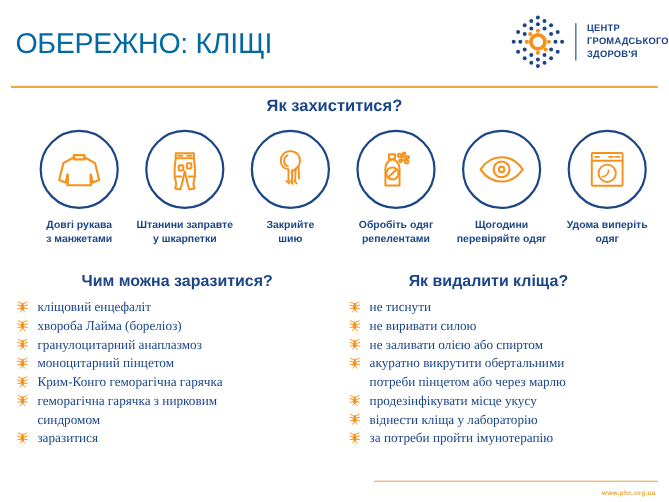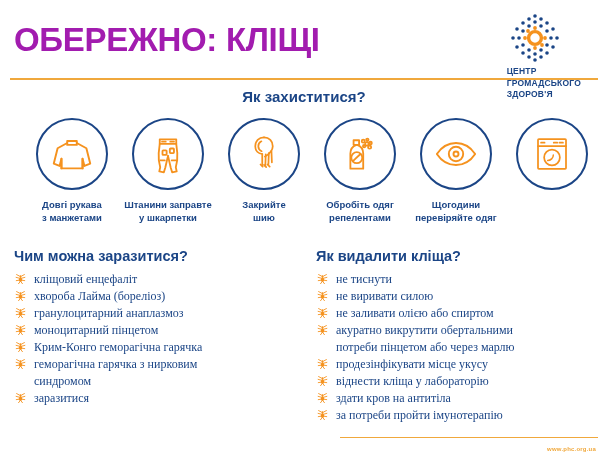--- a/index.html
+++ b/index.html
@@ -18,33 +18,33 @@
   
   .header {
     position: absolute;
     left: 0; top: 0;
     width: 608px; height: 78px;
     display: flex;
     align-items: center;
     padding: 0 14px;
   }
   .title {
-    font-size: 33px;
-    font-weight: bold;
-    color: #a21caf;
+    font-size: 26px;
+    font-weight: normal;
+    color: #0369a1;
     letter-spacing: -0.3px;
     white-space: nowrap;
     line-height: 1;
   }
   .brand {
     position: absolute;
-    right: 27px; top: 10px;
+    right: 0; top: 10px;
     display: flex;
+    align-items: center;
     height: 56px;
-    flex-direction: column;
   }
   .brand-mark { width: 56px; height: 56px; flex: 0 0 56px; }
   .brand-sep {
     width: 1px; height: 34px;
     background: #1b4586;
     margin: 0 10px 0 6px;
   }
   .brand-text {
     font-size: 8.5px;
     font-weight: bold;
@@ -106,21 +106,21 @@
   .col {
     position: absolute;
     top: 248px;
   }
   .col-left  { left: 14px;  width: 300px; }
   .col-right { left: 316px; width: 286px; }
   .col-title {
     font-size: 14.5px;
     font-weight: bold;
     color: #1b4586;
-    text-align: left;
+    text-align: center;
     margin-bottom: 7px;
   }
   .col-left .col-title { padding-right: 6px; }
   .col-right .col-title { padding-right: 30px; }
   .list { list-style: none; }
   .list li {
     display: flex;
     align-items: flex-start;
     font-size: 12px;
     color: #1b4586;
@@ -296,20 +296,22 @@
     <div class="icon-cell">
       <div class="icon-circle">
         <svg viewBox="0 0 48 48" width="42" height="42" fill="none" stroke="#f5921e" stroke-width="2" stroke-linecap="round" stroke-linejoin="round">
           <rect x="8" y="7" width="32" height="34" rx="1"></rect>
           <path d="M8 15h32"></path>
           <path d="M11.5 11h4M26 11h4M32.5 11h4"></path>
           <circle cx="24" cy="28" r="9"></circle>
           <path d="M19 31.5a6.5 6.5 0 0 0 6.5-6.5" stroke-width="1.7"></path>
         </svg>
       </div>
+      <div class="icon-label">Удома виперіть
+одяг</div>
     </div>
 
   </div>
 
   <div class="col col-left">
     <div class="col-title">Чим можна заразитися?</div>
     <ul class="list" id="infections-list">
         <li>
           <span class="bullet"><svg viewBox="0 0 16 16" width="13" height="13" aria-hidden="true">
               <g fill="#f5921e">
@@ -547,35 +549,20 @@
                 <ellipse cx="8" cy="9.2" rx="2.1" ry="3.2"></ellipse>
                 <ellipse cx="8" cy="5.3" rx="1.5" ry="1.4"></ellipse>
               </g>
               <g stroke="#f5921e" stroke-width="1.1" stroke-linecap="round">
                 <path d="M6 4.6 3.2 3.2M10 4.6l2.8-1.4"></path>
                 <path d="M5.7 7.4 2.6 6.6M10.3 7.4l3.1-.8"></path>
                 <path d="M5.8 10.2 2.8 10.6M10.2 10.2l3 .4"></path>
                 <path d="M7 12.6 5.6 14.4M9 12.6l1.4 1.8"></path>
               </g>
             </svg></span>
-          <span class="li-text">здати кров на антитіла</span>
-        </li>
-        <li>
-          <span class="bullet"><svg viewBox="0 0 16 16" width="13" height="13" aria-hidden="true">
-              <g fill="#f5921e">
-                <ellipse cx="8" cy="9.2" rx="2.1" ry="3.2"></ellipse>
-                <ellipse cx="8" cy="5.3" rx="1.5" ry="1.4"></ellipse>
-              </g>
-              <g stroke="#f5921e" stroke-width="1.1" stroke-linecap="round">
-                <path d="M6 4.6 3.2 3.2M10 4.6l2.8-1.4"></path>
-                <path d="M5.7 7.4 2.6 6.6M10.3 7.4l3.1-.8"></path>
-                <path d="M5.8 10.2 2.8 10.6M10.2 10.2l3 .4"></path>
-                <path d="M7 12.6 5.6 14.4M9 12.6l1.4 1.8"></path>
-              </g>
-            </svg></span>
           <span class="li-text">за потреби пройти імунотерапію</span>
         </li>
       </ul>
   </div>
 
   <div class="rule-bottom"></div>
   <div class="footer-url">www.phc.org.ua</div>
 
 </div>
 

